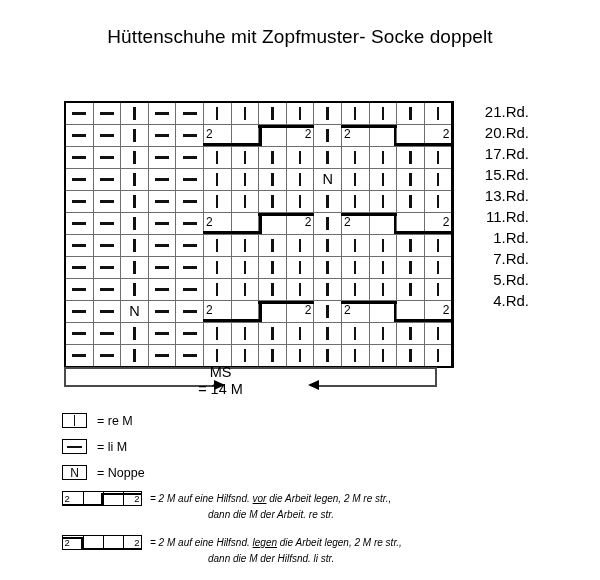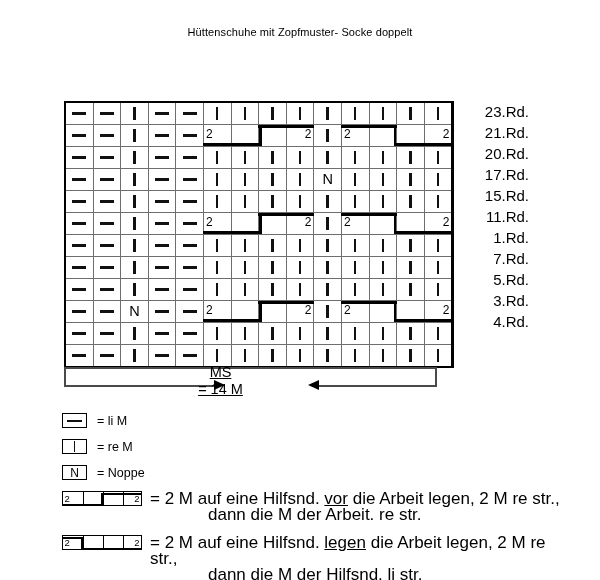--- a/index.html
+++ b/index.html
@@ -16,21 +16,21 @@
     overflow: hidden;
   }
 
   
   #chart-title {
     position: absolute;
     top: 26px;
     left: 0;
     width: 600px;
     text-align: center;
-    font-size: 11px;
+    font-size: 19px;
     letter-spacing: 0.1px;
     color: #000;
   }
 
   
   #chart-area {
     position: absolute;
     left: 64px;
     top: 101px;
   }
@@ -150,21 +150,20 @@
   .arw-left  { right: 118px; border-right: 11px solid #000; }
 
   #ms-text {
     position: absolute;
     left: 64px;
     top: 364px;
     width: 313px;
     text-align: center;
     font-size: 14.5px;
     line-height: 17px;
-    text-decoration: underline;
   }
   #ms-text .ms-sub { font-size: 14.5px; }
 
   
   #legend {
     position: absolute;
     left: 62px;
     top: 413px;
     width: 500px;
   }
@@ -228,22 +227,23 @@
   }
   .cable-sym .cs-line { position: absolute; background: #000; }
 
   .leg-cable-row {
     display: flex;
     align-items: flex-start;
     margin-bottom: 12px;
   }
   .leg-cable-row .leg-sym { margin-right: 8px; }
   .leg-cable-txt {
-    font-size: 17px;
+    font-size: 10px;
     line-height: 16px;
+    font-style: italic;
   }
   .leg-cable-txt .ln2 {
     display: block;
     padding-left: 58px;
   }
 </style>
 </head>
 <body>
 
 <div id="chart-title">Hüttenschuhe mit Zopfmuster- Socke doppelt</div>
@@ -795,30 +795,29 @@
           </td>
           <td>
             <span class="g-bar"></span>
           </td>
         </tr>
       </tbody>
   </table>
 </div>
 
 <div id="row-labels">
-    <div class="row-label">23.Rd.</div>
     <div class="row-label">21.Rd.</div>
     <div class="row-label">20.Rd.</div>
     <div class="row-label">17.Rd.</div>
     <div class="row-label">15.Rd.</div>
+    <div class="row-label">13.Rd.</div>
     <div class="row-label">11.Rd.</div>
     <div class="row-label">1.Rd.</div>
     <div class="row-label">7.Rd.</div>
     <div class="row-label">5.Rd.</div>
-    <div class="row-label">3.Rd.</div>
     <div class="row-label">4.Rd.</div>
   </div>
 
 <div id="ms-bracket">
   <div class="bk-top"></div>
   <div class="bk-l"></div>
   <div class="bk-r"></div>
   <div class="bk-line-l"></div>
   <div class="bk-line-r"></div>
   <div class="arw arw-right"></div>
@@ -827,32 +826,32 @@
 <div id="ms-text">
   <div>MS</div>
   <div class="ms-sub">= 14 M</div>
 </div>
 
 <div id="legend">
   <div id="legend-simple">
       <div class="leg-row">
         <div class="leg-sym">
           <div class="sym-box">
-            <span class="g-dash"></span>
+            <span class="g-bar"></span>
           </div>
         </div>
-        <div class="leg-txt">=  li M</div>
+        <div class="leg-txt">=  re M</div>
       </div>
       <div class="leg-row">
         <div class="leg-sym">
           <div class="sym-box">
-            <span class="g-bar"></span>
+            <span class="g-dash"></span>
           </div>
         </div>
-        <div class="leg-txt">=  re M</div>
+        <div class="leg-txt">=  li M</div>
       </div>
       <div class="leg-row">
         <div class="leg-sym">
           <div class="sym-box">
             <span class="sym-n">N</span>
           </div>
         </div>
         <div class="leg-txt">=  Noppe</div>
       </div>
     </div>

